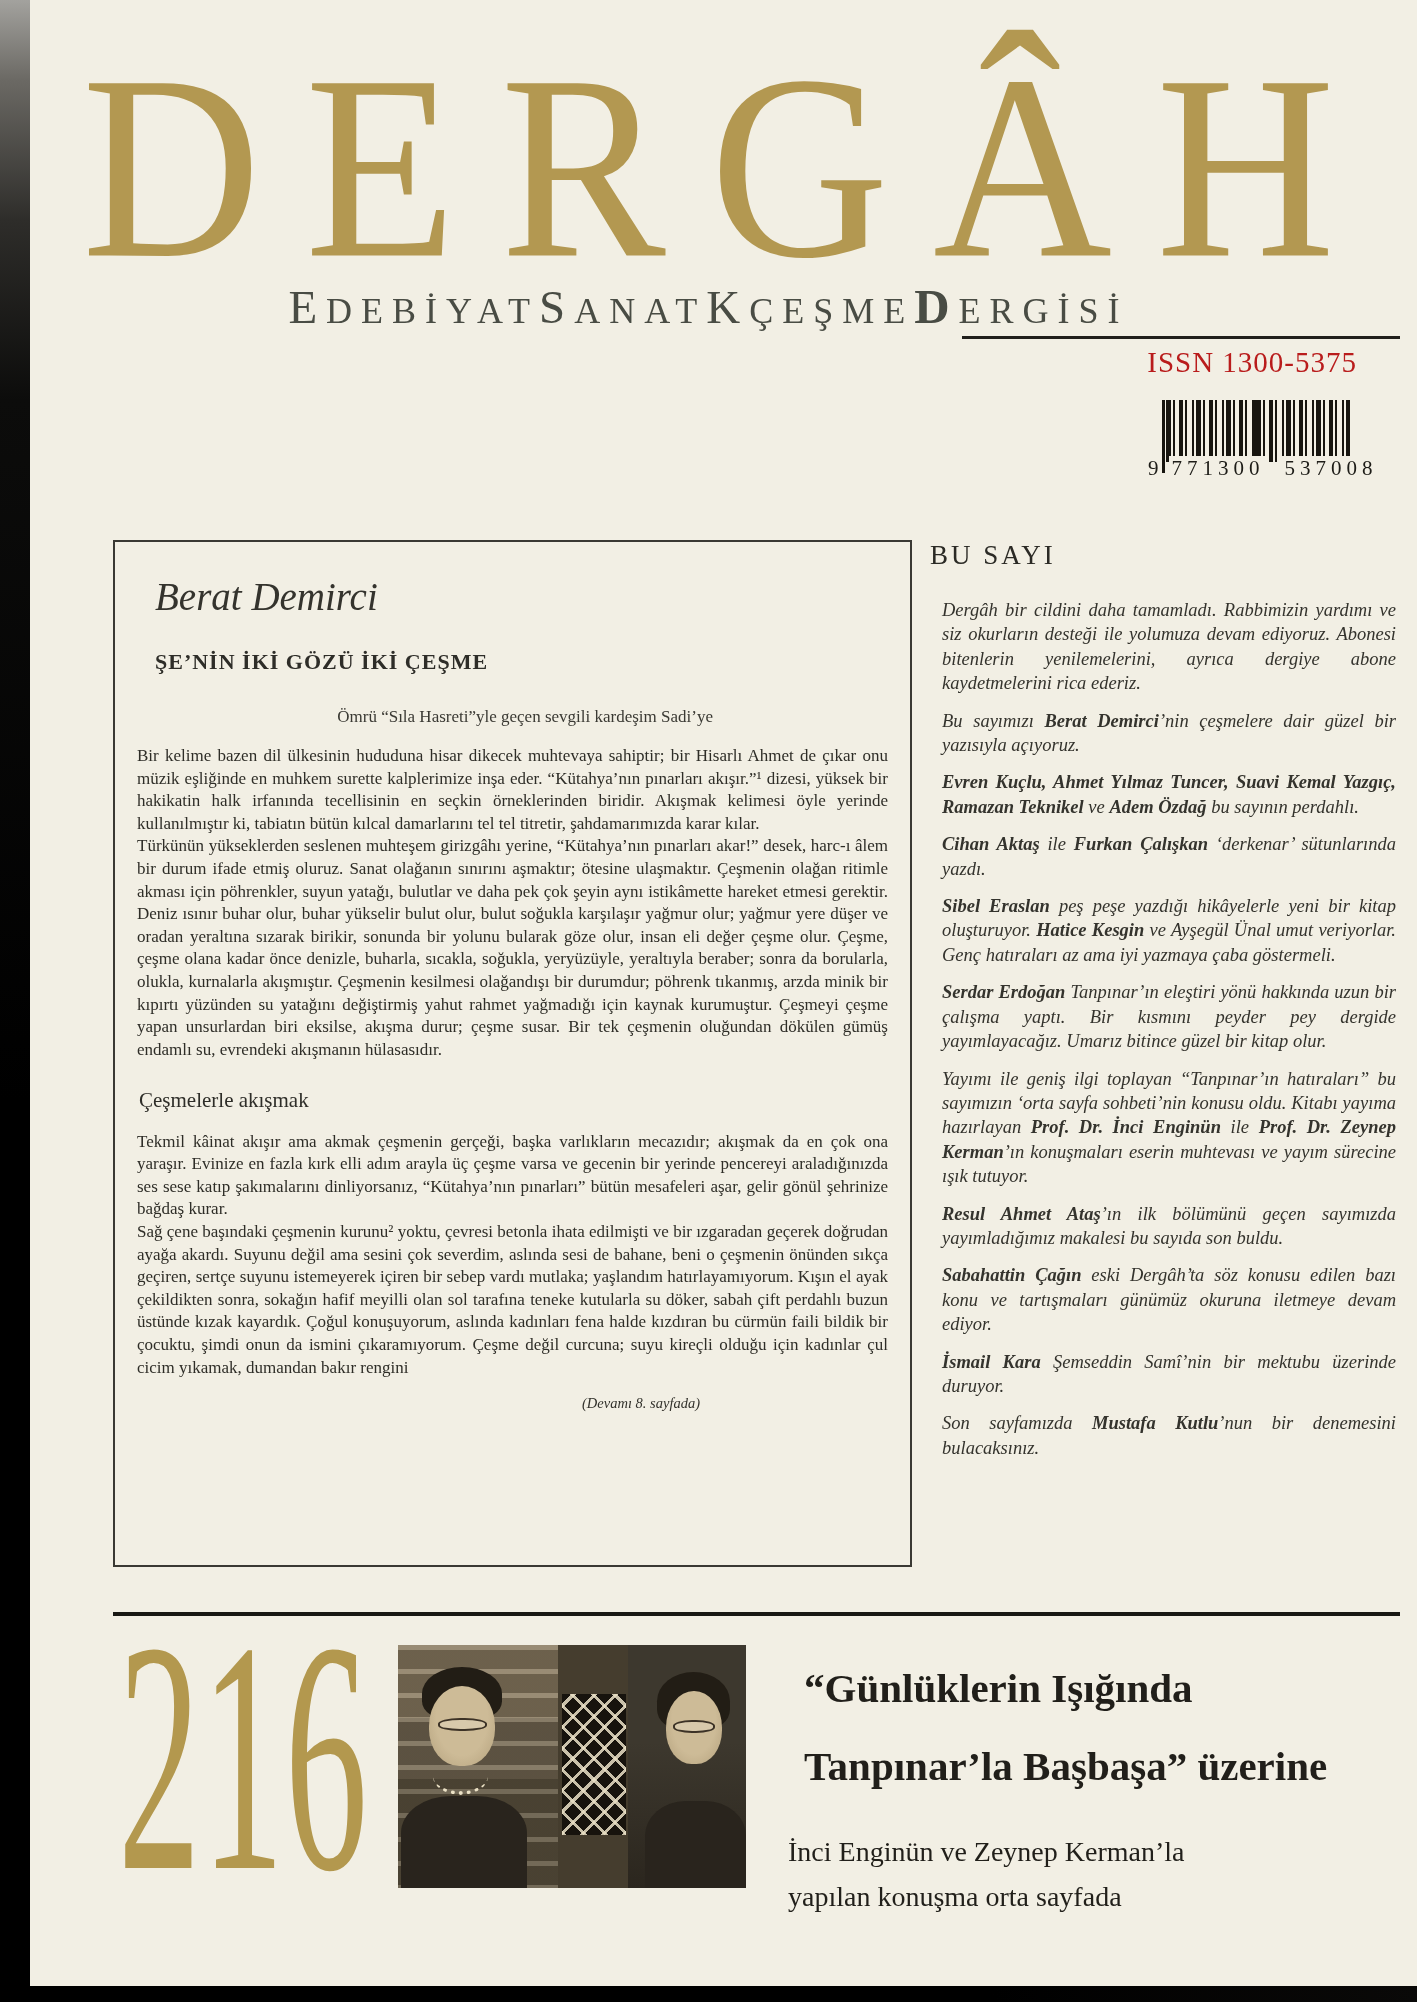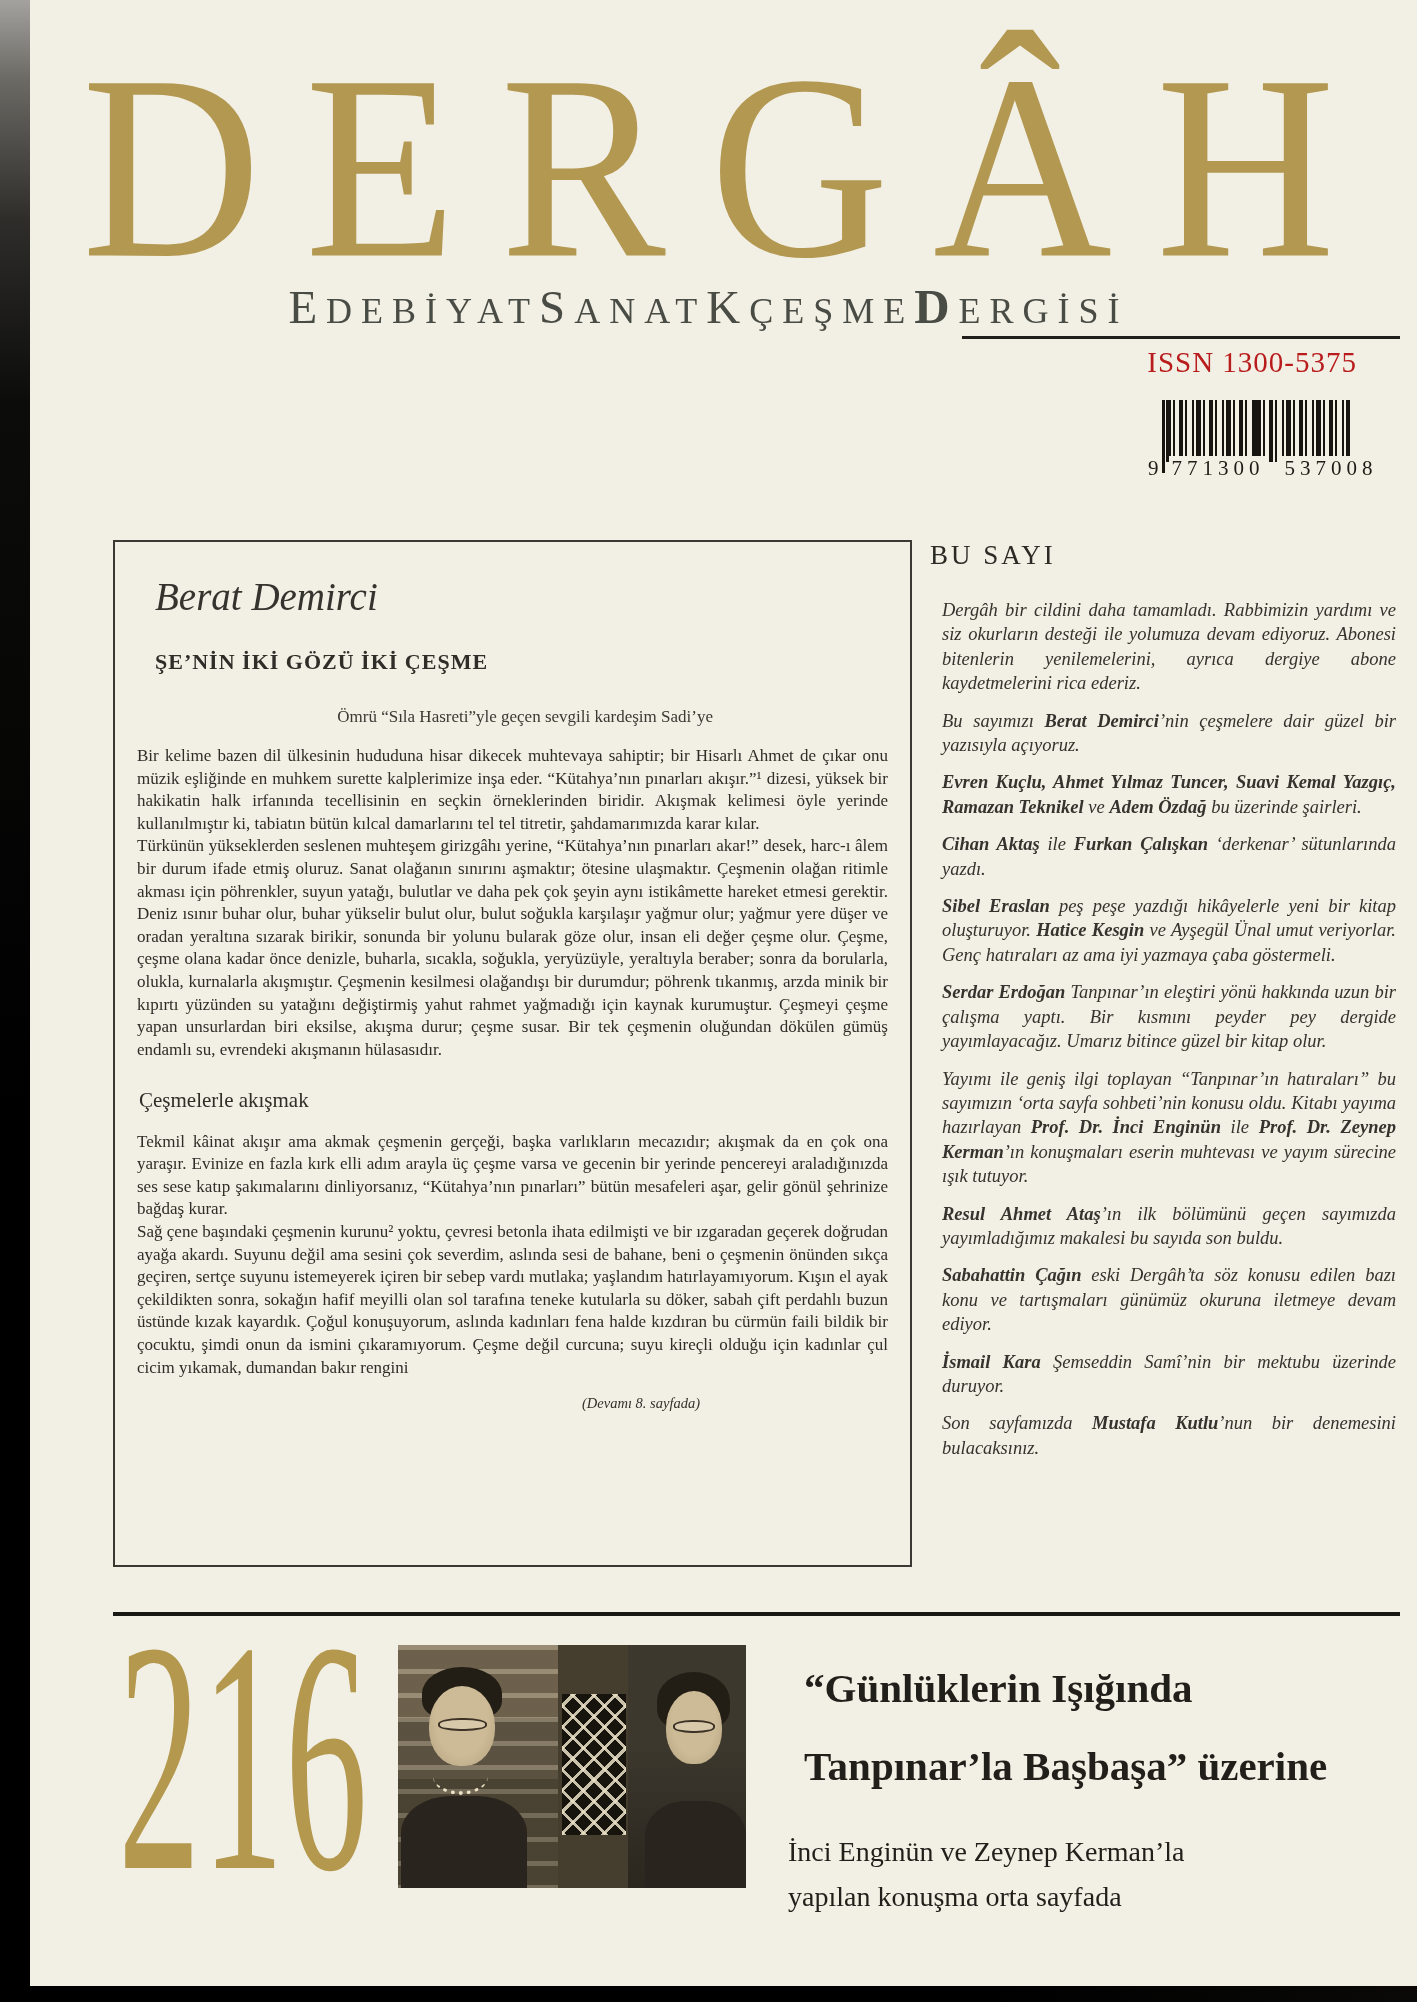--- a/index.html
+++ b/index.html
@@ -175,21 +175,21 @@
         <p>Sağ çene başındaki çeşmenin kurunu² yoktu, çevresi betonla ihata edilmişti ve bir ızgaradan geçerek doğrudan ayağa akardı. Suyunu değil ama sesini çok severdim, aslında sesi de bahane, beni o çeşmenin önünden sıkça geçiren, sertçe suyunu istemeyerek içiren bir sebep vardı mutlaka; yaşlandım hatırlayamıyorum. Kışın el ayak çekildikten sonra, sokağın hafif meyilli olan sol tarafına teneke kutularla su döker, sabah çift perdahlı buzun üstünde kızak kayardık. Çoğul konuşuyorum, aslında kadınları fena halde kızdıran bu cürmün faili bildik bir çocuktu, şimdi onun da ismini çıkaramıyorum. Çeşme değil curcuna; suyu kireçli olduğu için kadınlar çul cicim yıkamak, dumandan bakır rengini</p>
       </div>
     <p class="continuation">(Devamı 8. sayfada)</p>
   </section>
 
   <aside class="busayi">
     <h2 class="busayi-heading">BU SAYI</h2>
     <div class="busayi-list">
         <p><span>Dergâh bir cildini daha tamamladı. Rabbimizin yardımı ve siz okurların desteği ile yolumuza devam ediyoruz. Abonesi bitenlerin yenilemelerini, ayrıca dergiye abone kaydetmelerini rica ederiz.</span></p>
         <p><span>Bu sayımızı </span><b>Berat Demirci</b><span>’nin çeşmelere dair güzel bir yazısıyla açıyoruz.</span></p>
-        <p><b>Evren Kuçlu, Ahmet Yılmaz Tuncer, Suavi Kemal Yazgıç, Ramazan Teknikel</b><span> ve </span><b>Adem Özdağ</b><span> bu üzerinde şairleri.</span></p>
+        <p><b>Evren Kuçlu, Ahmet Yılmaz Tuncer, Suavi Kemal Yazgıç, Ramazan Teknikel</b><span> ve </span><b>Adem Özdağ</b><span> bu sayının perdahlı.</span></p>
         <p><b>Cihan Aktaş</b><span> ile </span><b>Furkan Çalışkan</b><span> ‘derkenar’ sütunlarında yazdı.</span></p>
         <p><b>Sibel Eraslan</b><span> peş peşe yazdığı hikâyelerle yeni bir kitap oluşturuyor. </span><b>Hatice Kesgin</b><span> ve Ayşegül Ünal umut veriyorlar. Genç hatıraları az ama iyi yazmaya çaba göstermeli.</span></p>
         <p><b>Serdar Erdoğan</b><span> Tanpınar’ın eleştiri yönü hakkında uzun bir çalışma yaptı. Bir kısmını peyder pey dergide yayımlayacağız. Umarız bitince güzel bir kitap olur.</span></p>
         <p><span>Yayımı ile geniş ilgi toplayan “Tanpınar’ın hatıraları” bu sayımızın ‘orta sayfa sohbeti’nin konusu oldu. Kitabı yayıma hazırlayan </span><b>Prof. Dr. İnci Enginün</b><span> ile </span><b>Prof. Dr. Zeynep Kerman</b><span>’ın konuşmaları eserin muhtevası ve yayım sürecine ışık tutuyor.</span></p>
         <p><b>Resul Ahmet Ataş</b><span>’ın ilk bölümünü geçen sayımızda yayımladığımız makalesi bu sayıda son buldu.</span></p>
         <p><b>Sabahattin Çağın</b><span> eski Dergâh’ta söz konusu edilen bazı konu ve tartışmaları günümüz okuruna iletmeye devam ediyor.</span></p>
         <p><b>İsmail Kara</b><span> Şemseddin Samî’nin bir mektubu üzerinde duruyor.</span></p>
         <p><span>Son sayfamızda </span><b>Mustafa Kutlu</b><span>’nun bir denemesini bulacaksınız.</span></p>
       </div>
   </aside>

